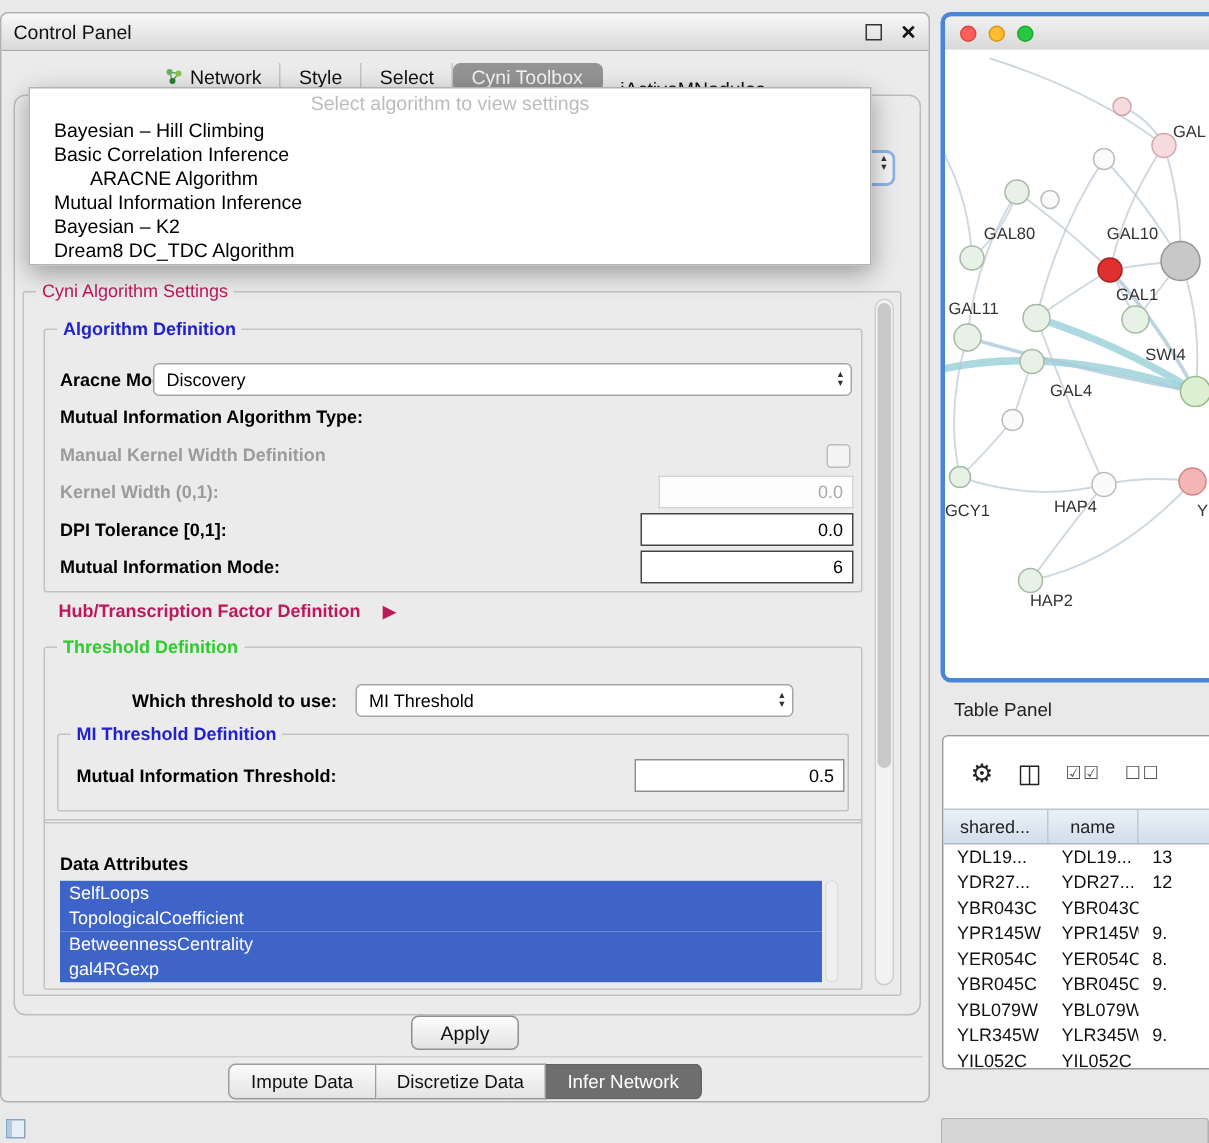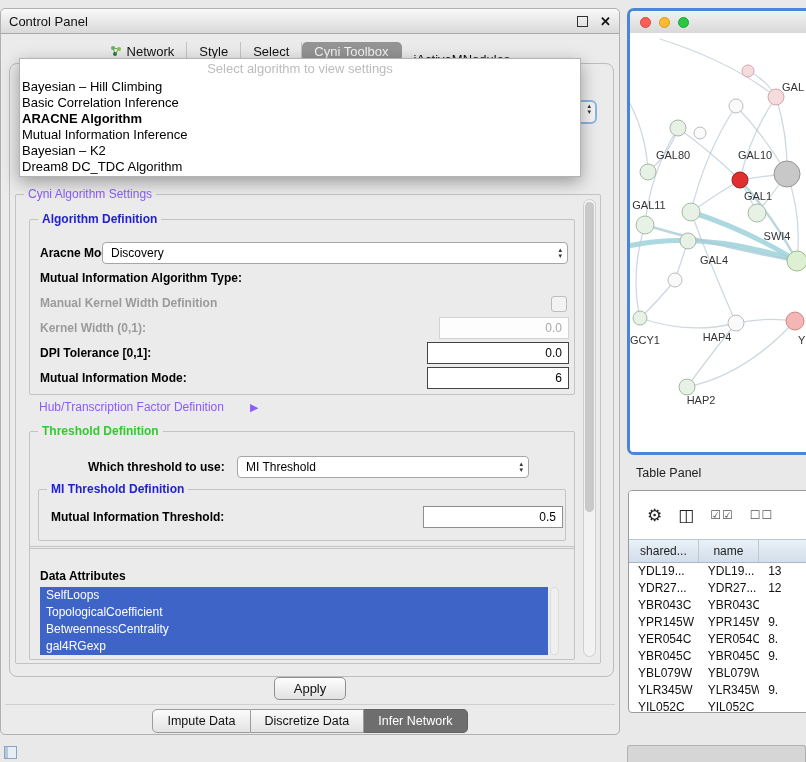--- a/index.html
+++ b/index.html
@@ -26,26 +26,26 @@
 
   
   .combo-remnant{position:absolute;left:570px;top:91px;width:26px;height:24px;background:#f4f4f4;
     border:2px solid #8fb4e4;border-left:none;border-radius:0 6px 6px 0;z-index:5;box-sizing:border-box;}
   .combo-remnant .arrows{position:absolute;right:4px;top:1px;}
 
   
   .algo-popup{position:absolute;left:18px;top:49px;width:560px;height:117px;background:#fff;
     border:1px solid #b3b3b3;box-shadow:0 5px 16px rgba(0,0,0,0.35);z-index:50;}
   .popup-placeholder{height:20px;line-height:20px;text-align:center;color:#bcbcbc;font-size:13px;}
-  .popup-option{height:16px;line-height:16px;font-size:13px;color:#000;padding-left:2px;white-space:nowrap;}
-  .popup-option.selected{font-weight:bold;}
+  .popup-option{height:16px;line-height:16px;font-size:13px;color:#000;padding-left:16px;white-space:nowrap;}
+  .popup-option.selected{font-weight:normal;margin-left:24px;}
 
   
   .group{position:absolute;border:1px solid #c3c3c3;border-radius:2px;}
-  .gtitle{position:absolute;top:-8px;left:8px;background:#ebebeb;padding:0 4px;font-size:12px;color:#8b5cf6;white-space:nowrap;}
+  .gtitle{position:absolute;top:-8px;left:8px;background:#ebebeb;padding:0 4px;font-size:12px;color:#be185d;white-space:nowrap;}
   .gtitle.blue{color:#2222cc;font-weight:bold;}
   .gtitle.green{color:#2ecc2e;font-weight:bold;}
 
   #settings-group{left:14px;top:185px;width:584px;height:468px;}
   .vscroll{position:absolute;left:582px;top:190px;width:13px;height:458px;background:#f2f2f2;
     border:1px solid #cfcfcf;border-radius:7px;box-sizing:border-box;z-index:3;}
   .vscroll .thumb{position:absolute;left:1px;right:1px;top:2px;height:310px;background:#c9c9c9;border-radius:6px;}
 
   #algo-def-group{left:28px;top:210px;width:544px;height:174px;}
   #threshold-group{left:28px;top:422px;width:544px;height:116px;}
@@ -60,21 +60,21 @@
   .arrows{display:flex;flex-direction:column;align-items:center;font-size:7px;line-height:6px;color:#333;}
   .combo .arrows{position:absolute;right:5px;top:4px;}
 
   input.tfield{position:absolute;height:22px;background:#fff;border:1px solid #8f8f8f;font-size:12px;
     text-align:right;padding:0 6px;box-sizing:border-box;color:#000;font-family:"Liberation Sans",sans-serif;}
   input.tfield.strong{border:1px solid #444;}
   input.tfield.disabled{border:1px solid #d2d2d2;color:#a9a9a9;background:#fdfdfd;}
 
   .checkbox{position:absolute;width:14px;height:14px;border:1px solid #bdbdbd;background:#f3f3f3;border-radius:3px;}
 
-  .hub-row{position:absolute;left:38px;top:391px;font-size:12px;font-weight:normal;color:#8b5cf6;display:flex;align-items:center;gap:26px;}
+  .hub-row{position:absolute;left:38px;top:391px;font-size:12px;font-weight:bold;color:#be185d;display:flex;align-items:center;gap:15px;}
   .tri{font-size:11px;}
 
   .attr-label{position:absolute;left:10px;top:22px;font-size:12px;font-weight:bold;color:#000;}
   .attr-list{position:absolute;left:10px;top:40px;width:508px;height:68px;background:#fff;overflow:hidden;}
   .attr-item{height:17px;line-height:17px;font-size:12px;color:#fff;background:#3e64c8;padding-left:6px;white-space:nowrap;}
   .attr-scroll{position:absolute;left:520px;top:40px;width:9px;height:68px;background:#efefef;border:1px solid #dcdcdc;border-radius:4px;box-sizing:border-box;}
 
   .apply-btn{position:absolute;left:50%;transform:translateX(-50%);top:668px;width:72px;height:23px;
     background:linear-gradient(#fdfdfd,#e2e2e2);border:1px solid #8f8f8f;border-radius:5px;font-size:13px;
     color:#111;display:flex;align-items:center;justify-content:center;font-family:"Liberation Sans",sans-serif;}

